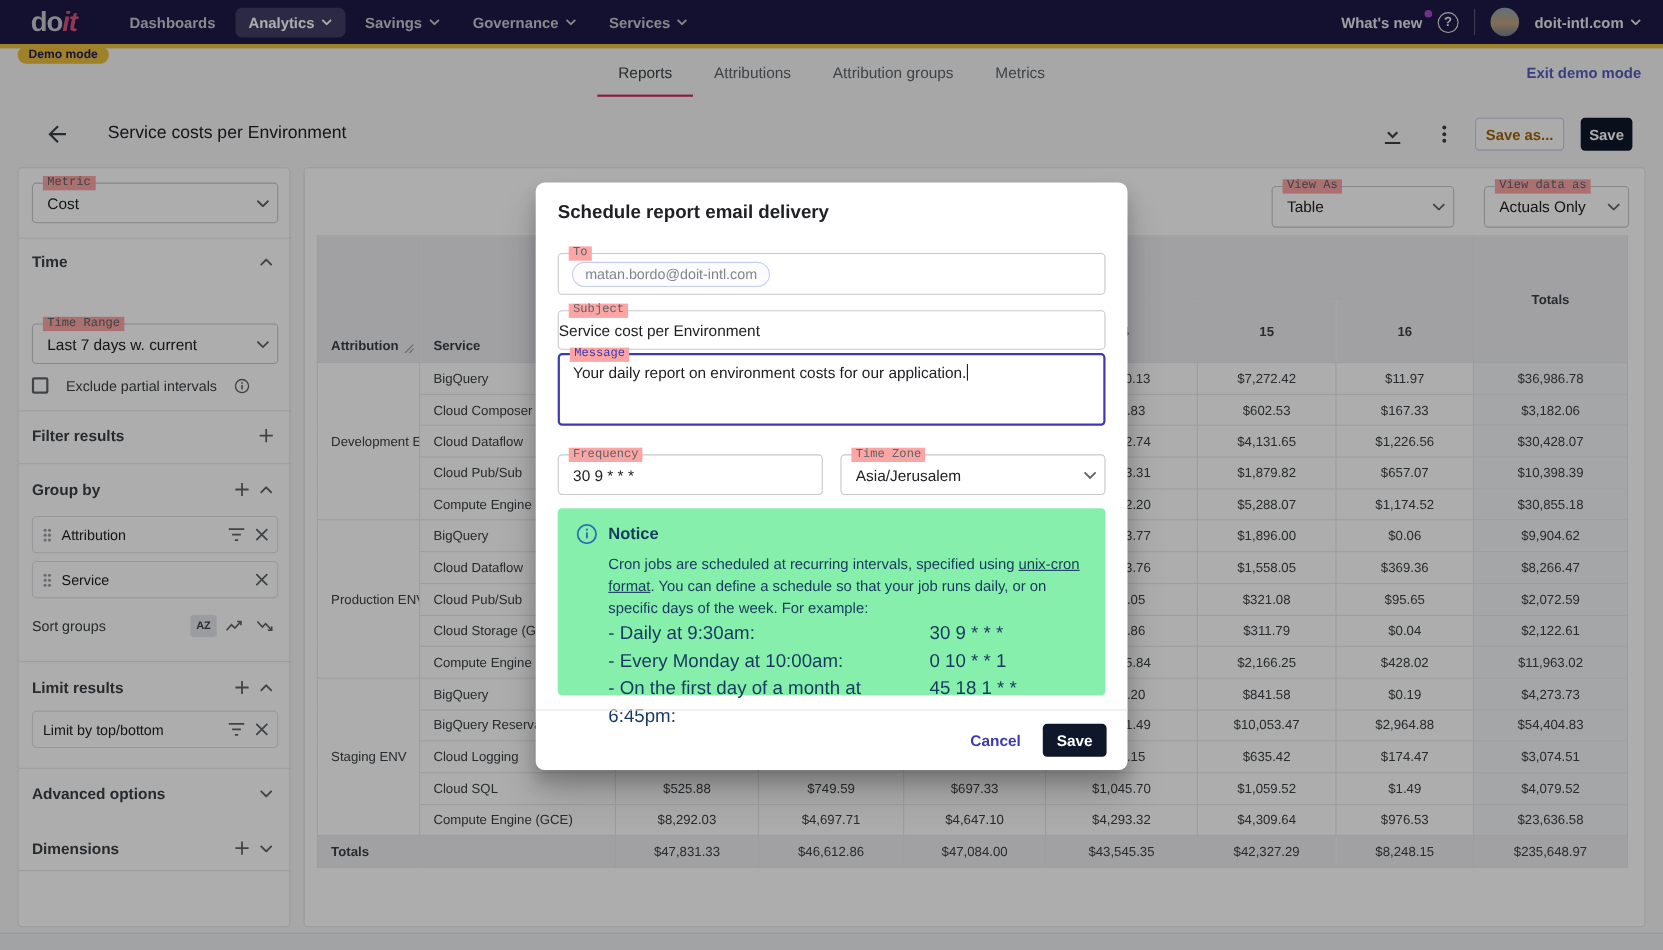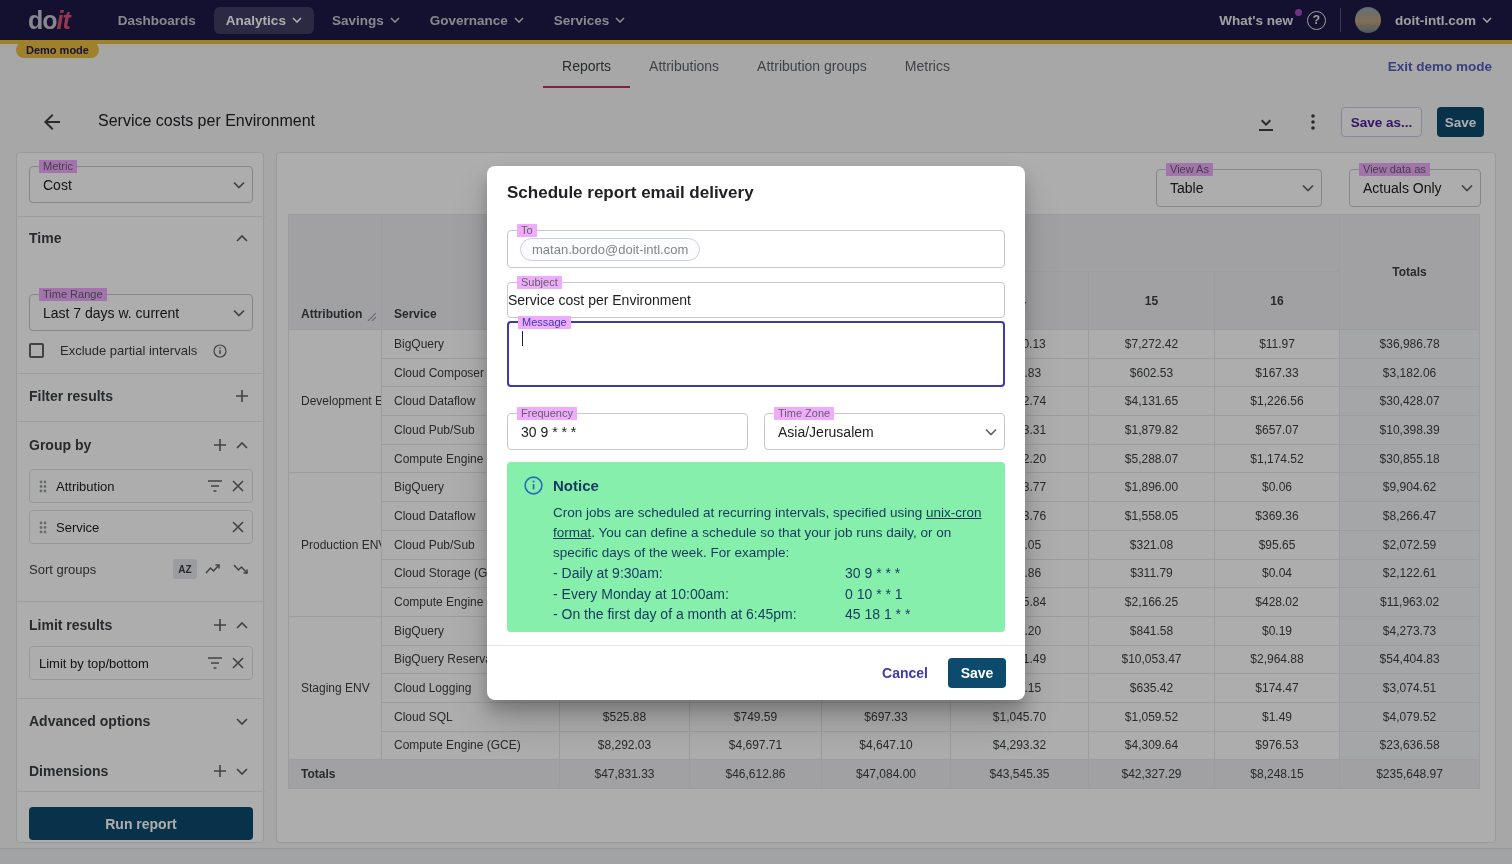--- a/index.html
+++ b/index.html
@@ -38,35 +38,35 @@
   .exit-demo { position:absolute; right:20px; top:59px; color:#545CB8; font-size:13.5px; font-weight:600; cursor:pointer; }
 
   
   .report-header { position:absolute; left:0; top:98px; width:1512px; height:48px; }
   .back-btn { position:absolute; left:40px; top:12px; width:24px; height:24px; cursor:pointer; }
   .page-title { position:absolute; left:98px; top:14px; font-size:16px; color:#202124; font-weight:500; }
   .hdr-icon { position:absolute; top:12px; width:24px; height:24px; cursor:pointer; }
   .btn { border-radius:4px; font-size:13.5px; font-weight:600; display:flex; align-items:center;
     justify-content:center; cursor:pointer; }
   .btn-outline { position:absolute; left:1341px; top:9px; width:81px; height:30px; border:1px solid #C9CBE4;
-    color:#4c1d95; background:#FDFDFE; }
-  .btn-filled { background:#0c4a6e; color:#FFF; }
+    color:#a16207; background:#FDFDFE; }
+  .btn-filled { background:#0f172a; color:#FFF; }
   .save-top { position:absolute; left:1437px; top:9px; width:47px; height:30px; }
 
   
   .card { position:absolute; background:#FFFFFF; border:1px solid #E2E4E7; border-radius:4px; }
   .sidebar { left:16px; top:152px; width:248px; height:691px; }
   .main-card { left:276px; top:152px; width:1220px; height:691px; }
 
   
   .sb-abs { position:absolute; left:12px; width:224px; }
   .select-box { position:relative; border:1px solid #C6C8CC; border-radius:4px; background:#FFF; height:37px;
     display:flex; align-items:center; padding:0 26px 0 13px; cursor:pointer; }
-  .f-label { position:absolute; top:-7px; left:9px; background:#f0abfc; padding:0 4px; font-size:11px; color:#5F6368;
-    white-space:nowrap; line-height:1.2; }
+  .f-label { position:absolute; top:-7px; left:9px; background:#fca5a5; padding:0 4px; font-size:11px; color:#5F6368;
+    white-space:nowrap; line-height:1.2;font-family:Liberation Mono, monospace; }
   .sel-val { font-size:14px; color:#202124; white-space:nowrap; overflow:hidden; }
   .dd-arrow { position:absolute; right:7px; top:50%; transform:translateY(-50%); }
   .divider { position:absolute; left:0; width:248px; height:1px; background:#E7E9EB; }
   .sb-heading { font-size:14px; font-weight:600; color:#3C4043; display:flex; align-items:center; }
   .sb-heading .spacer { flex:1; }
   .icon-btn { width:22px; height:22px; display:flex; align-items:center; justify-content:center; cursor:pointer; }
   .cb-row { display:flex; align-items:center; gap:16px; font-size:13px; color:#3C4043; }
   .checkbox { width:15px; height:15px; border:2px solid #5F6368; border-radius:2px; background:#FFF; cursor:pointer; }
   .gchip { border:1px solid #DFE1E5; border-radius:4px; height:34px; display:flex; align-items:center;
     padding:0 8px 0 9px; gap:9px; background:#FFF; font-size:13px; color:#202124; }
@@ -121,21 +121,21 @@
   .caret { display:inline-block; width:1px; height:15px; background:#202124; vertical-align:-2px; margin-left:1px; }
   .m-freq { top:247px; width:241px; height:37px; display:flex; align-items:center; padding:0 13px; font-size:14px;
     color:#202124; }
   .m-tz { top:247px; left:277px; width:241px; height:37px; display:flex; align-items:center; padding:0 26px 0 13px;
     font-size:14px; color:#202124; }
   .notice { position:absolute; left:20px; top:296px; width:498px; height:170px; background:#86efac; border-radius:4px;
     padding:14px 18px 0 17px; color:#17395F; }
   .notice-head { display:flex; align-items:center; gap:10px; font-size:15px; font-weight:700; }
   .notice-body { margin:8px 0 0 29px; width:447px; font-size:13.5px; line-height:1.48; }
   .notice-link { text-decoration:underline; color:#17395F; cursor:pointer; }
-  .ex-row { margin-left:0px; display:grid; grid-template-columns:292px auto; font-size:14px; line-height:1.48; }
+  .ex-row { margin-left:0px; display:grid; grid-template-columns:292px auto; font-size:17px; line-height:1.48; }
   .m-footer { position:absolute; left:0; top:479px; width:538px; height:55px; border-top:1px solid #E6E6E6;
     display:flex; align-items:center; justify-content:flex-end; gap:10px; padding-right:19px; }
   .cancel-btn { color:#3E39AE; font-size:14px; font-weight:600; padding:6px 10px; cursor:pointer; }
   .save-modal { width:58px; height:30px; font-size:14px; }
 
   svg { display:block; }
 </style>
 </head>
 <body>
 
@@ -389,21 +389,20 @@
           <path d="M7 1v12M1 7h12" stroke="#5F6368" stroke-width="1.6"></path>
         </svg>
       </span>
     <span class="icon-btn">
         <svg width="12" height="7" viewBox="0 0 12 7">
           <path d="M1 1l5 5 5-5" fill="none" stroke="#5F6368" stroke-width="1.7"></path>
         </svg>
       </span>
   </div>
   <div class="divider" style="top:638px;"></div>
-  <div class="btn btn-filled run-btn">Run report</div>
 </div>
 
 <div class="card main-card">
   <div class="select-box viewas">
     <span class="f-label">View As</span>
     <span class="sel-val">Table</span>
     <span class="dd-arrow">
         <svg width="12" height="7" viewBox="0 0 12 7">
           <path d="M1 1l5 5 5-5" fill="none" stroke="#5F6368" stroke-width="1.7"></path>
         </svg>
@@ -631,21 +630,21 @@
     <span class="to-chip">matan.bordo@doit-intl.com</span>
   </div>
 
   <div class="m-field m-subject">
     <span class="f-label">Subject</span>
     <span>Service cost per Environment</span>
   </div>
 
   <div class="m-field m-message">
     <span class="f-label">Message</span>
-    <span class="caret"></span>
+    <span>Your daily report on environment costs for our application.</span><span class="caret"></span>
   </div>
 
   <div class="m-field m-freq">
     <span class="f-label">Frequency</span>
     <span>30 9 * * *</span>
   </div>
 
   <div class="m-field m-tz">
     <span class="f-label">Time Zone</span>
     <span>Asia/Jerusalem</span>

